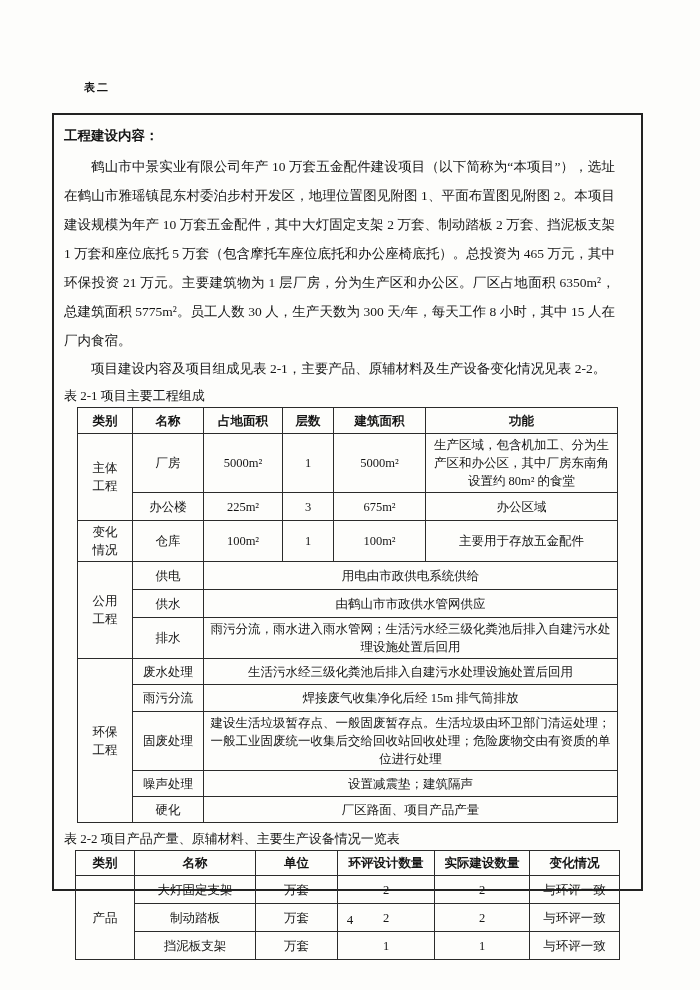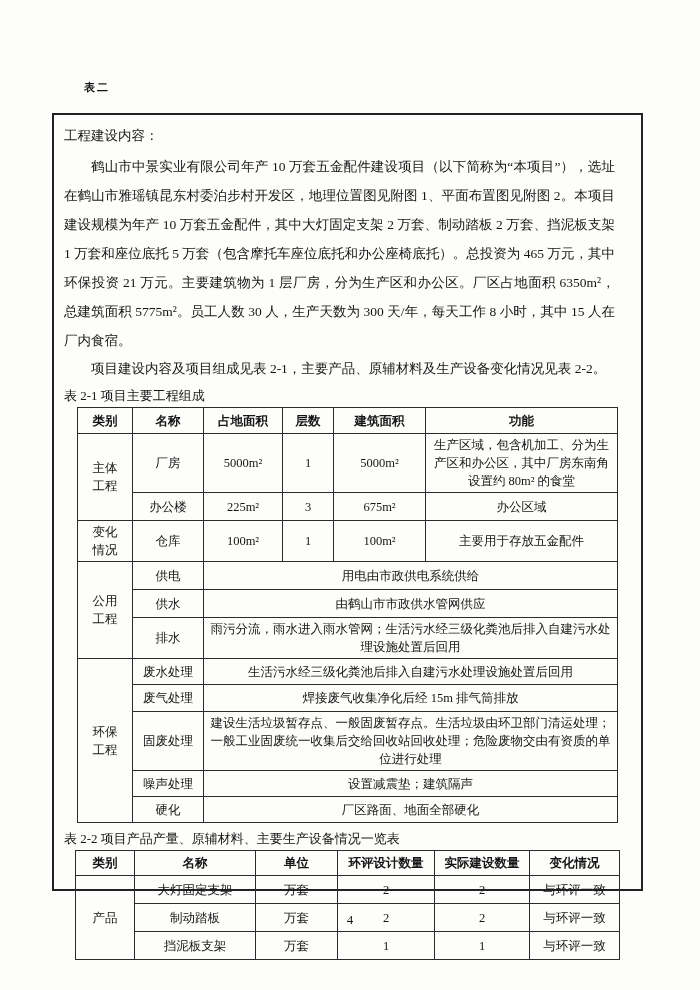--- a/index.html
+++ b/index.html
@@ -11,21 +11,21 @@
   .sheet-label{
     position:absolute;left:84px;top:80px;
     font-size:11px;font-weight:bold;letter-spacing:2px;
   }
   .content-box{
     position:absolute;left:52px;top:113px;width:591px;height:778px;
     border:2px solid #222;box-sizing:border-box;
     padding:8px 10px 0 10px;
   }
   .section-title{
-    font-size:13.5px;font-weight:normal;margin:2px 0 0 0;line-height:22px;
+    font-size:13.5px;font-weight:bold;margin:2px 0 0 0;line-height:22px;
   }
   .para{
     font-size:13.5px;line-height:29px;text-align:justify;
     text-indent:2em;margin:5px 16px 0 0;
   }
   .para.second{margin-top:0;line-height:27px;}
   .tbl-title{
     text-align:left;font-weight:normal;font-size:13px;
     margin:5px 0 2px 0;line-height:18px;
   }
@@ -111,34 +111,34 @@
     <tr style="height:38px;">
       <td>排水</td>
       <td colspan="4">雨污分流，雨水进入雨水管网；生活污水经三级化粪池后排入自建污水处理设施处置后回用</td>
     </tr>
     <tr style="height:26px;">
       <td class="cat" rowspan="5"><span>环保工程</span></td>
       <td>废水处理</td>
       <td colspan="4">生活污水经三级化粪池后排入自建污水处理设施处置后回用</td>
     </tr>
     <tr style="height:27px;">
-      <td>废气处理</td>
+      <td>雨污分流</td>
       <td colspan="4">焊接废气收集净化后经 15m 排气筒排放</td>
     </tr>
     <tr style="height:58px;">
       <td>固废处理</td>
       <td colspan="4">建设生活垃圾暂存点、一般固废暂存点。生活垃圾由环卫部门清运处理；一般工业固废统一收集后交给回收站回收处理；危险废物交由有资质的单位进行处理</td>
     </tr>
     <tr style="height:26px;">
       <td>噪声处理</td>
       <td colspan="4">设置减震垫；建筑隔声</td>
     </tr>
     <tr style="height:26px;">
       <td>硬化</td>
-      <td colspan="4">厂区路面、地面全部硬化</td>
+      <td colspan="4">厂区路面、项目产品产量</td>
     </tr>
   </tbody>
     </table>
 
   <div class="tbl-title" style="margin-top:7px;">表 2-2  项目产品产量、原辅材料、主要生产设备情况一览表</div>
 
   <table id="table-2-2">
     <colgroup>
       <col style="width:59px">
         <col style="width:121px">

